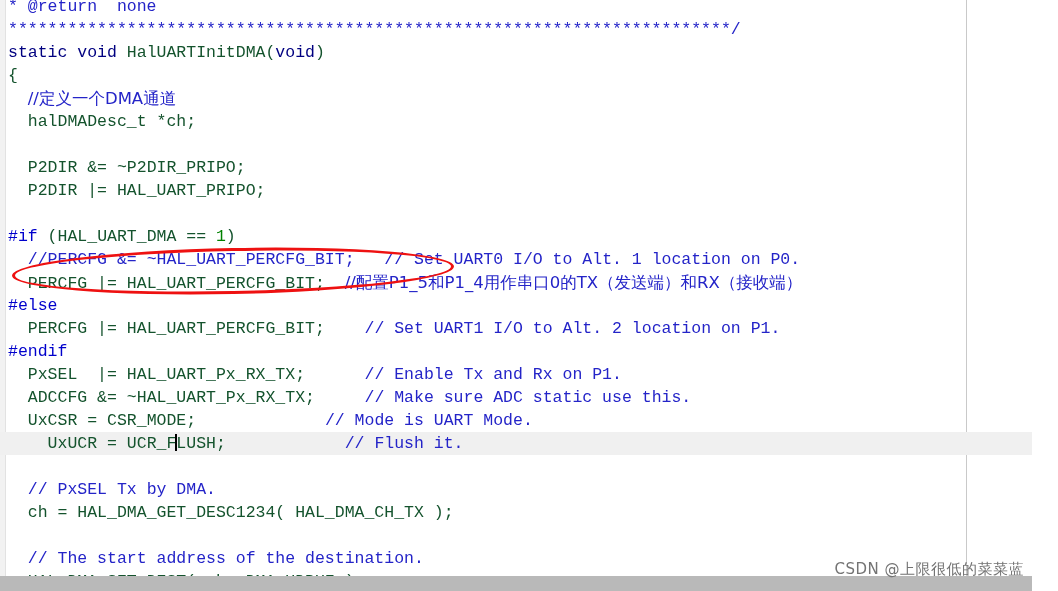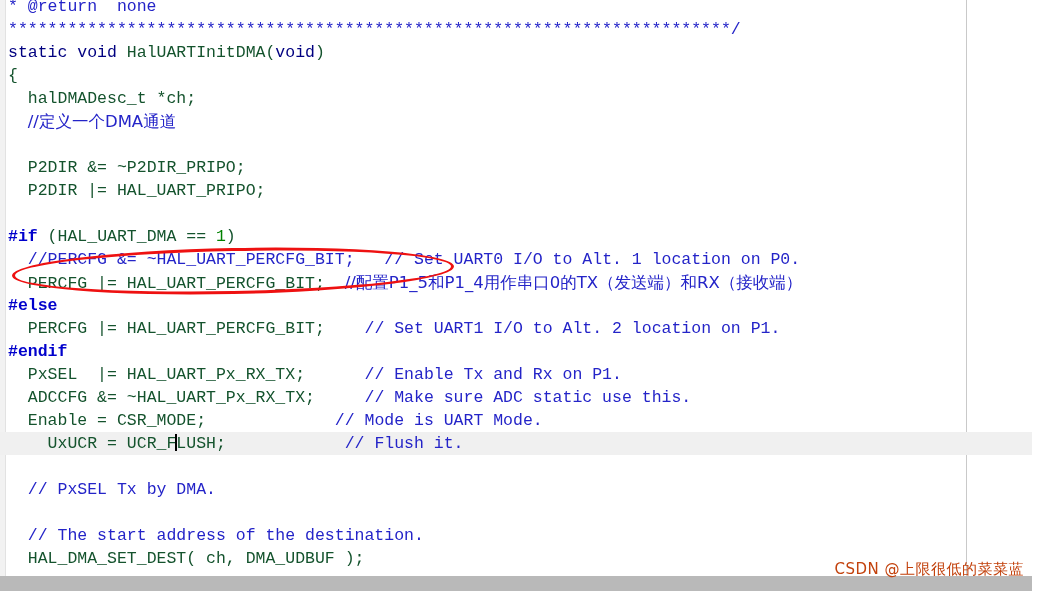--- a/index.html
+++ b/index.html
@@ -55,21 +55,21 @@
   }
 
   .line.hl {
     background: #f0f0f0;
   }
 
   
   .cmt      { color: #2424c8; }
   .cmt-cn   { color: #2424c8; font-family: "DejaVu Sans", "Liberation Sans", sans-serif; }
   .kw       { color: #000080; font-weight: normal; }
-  .pp       { color: #0000cc; font-weight: bold; }
+  .pp       { color: #0000cc; font-weight: normal; }
   .num      { color: #008000; }
   .plain    { color: #14532d; }
 
   
   .caret {
     display: inline-block;
     width: 0;
     border-left: 2px solid #000;
     height: 17px;
     vertical-align: -3px;
@@ -106,21 +106,21 @@
     background: #b9b9b9;
   }
 
   
   .watermark {
     position: absolute;
     right: 8px;
     top: 560px;
     font-family: "DejaVu Sans", "Liberation Sans", sans-serif;
     font-size: 15px;
-    color: #c2410c;
+    color: #737373;
     letter-spacing: 0.5px;
     z-index: 10;
     white-space: nowrap;
   }
 </style>
 </head>
 <body>
 
 <div id="editor">
 
@@ -130,23 +130,23 @@
   <div class="code">
 
     <div class="line"><span class="cmt">* @return  none</span></div>
 
     <div class="line"><span class="cmt">*************************************************************************/</span></div>
 
     <div class="line"><span class="kw">static void</span><span class="plain"> HalUARTInitDMA(</span><span class="kw">void</span><span class="plain">)</span></div>
 
     <div class="line"><span class="plain">{</span></div>
 
+    <div class="line"><span class="plain">  </span><span class="cmt-cn">//定义一个DMA通道</span></div>
+
     <div class="line"><span class="plain">  </span><span class="plain">halDMADesc_t *ch;</span></div>
-
-    <div class="line"><span class="plain">  </span><span class="cmt-cn">//定义一个DMA通道</span></div>
 
     <div class="line"><span class="plain"></span></div>
 
     <div class="line"><span class="plain">  </span><span class="plain">P2DIR &amp;= ~P2DIR_PRIPO;</span></div>
 
     <div class="line"><span class="plain">  </span><span class="plain">P2DIR |= HAL_UART_PRIPO;</span></div>
 
     <div class="line"><span class="plain"></span></div>
 
     <div class="line"><span class="pp">#if</span><span class="plain"> (HAL_UART_DMA == </span><span class="num">1</span><span class="plain">)</span></div>
@@ -158,28 +158,29 @@
     <div class="line"><span class="pp">#else</span></div>
 
     <div class="line"><span class="plain">  </span><span class="plain">PERCFG |= HAL_UART_PERCFG_BIT;</span><span class="plain">    </span><span class="cmt">// Set UART1 I/O to Alt. 2 location on P1.</span></div>
 
     <div class="line"><span class="pp">#endif</span></div>
 
     <div class="line"><span class="plain">  </span><span class="plain">PxSEL  |= HAL_UART_Px_RX_TX;</span><span class="plain">      </span><span class="cmt">// Enable Tx and Rx on P1.</span></div>
 
     <div class="line"><span class="plain">  </span><span class="plain">ADCCFG &amp;= ~HAL_UART_Px_RX_TX;</span><span class="plain">     </span><span class="cmt">// Make sure ADC static use this.</span></div>
 
-    <div class="line"><span class="plain">  </span><span class="plain">Enable = CSR_MODE;</span><span class="plain">             </span><span class="cmt">// Mode is UART Mode.</span></div>
+    <div class="line"><span class="plain">  </span><span class="plain">UxCSR = CSR_MODE;</span><span class="plain">             </span><span class="cmt">// Mode is UART Mode.</span></div>
 
     <div class="line hl"><span class="plain">  </span><span class="plain">  UxUCR = UCR_F</span><span class="caret"></span><span class="plain">LUSH;</span><span class="plain">            </span><span class="cmt">// Flush it.</span></div>
 
     <div class="line"><span class="plain"></span></div>
 
     <div class="line"><span class="plain">  </span><span class="cmt">// PxSEL Tx by DMA.</span></div>
 
+    <div class="line"><span class="plain">  </span><span class="plain">ch = HAL_DMA_GET_DESC1234( HAL_DMA_CH_TX );</span></div>
 
     <div class="line"><span class="plain"></span></div>
 
     <div class="line"><span class="plain">  </span><span class="cmt">// The start address of the destination.</span></div>
 
     <div class="line"><span class="plain">  </span><span class="plain">HAL_DMA_SET_DEST( ch, DMA_UDBUF );</span></div>
 
   </div>
 
   <div class="ellipse"></div>

